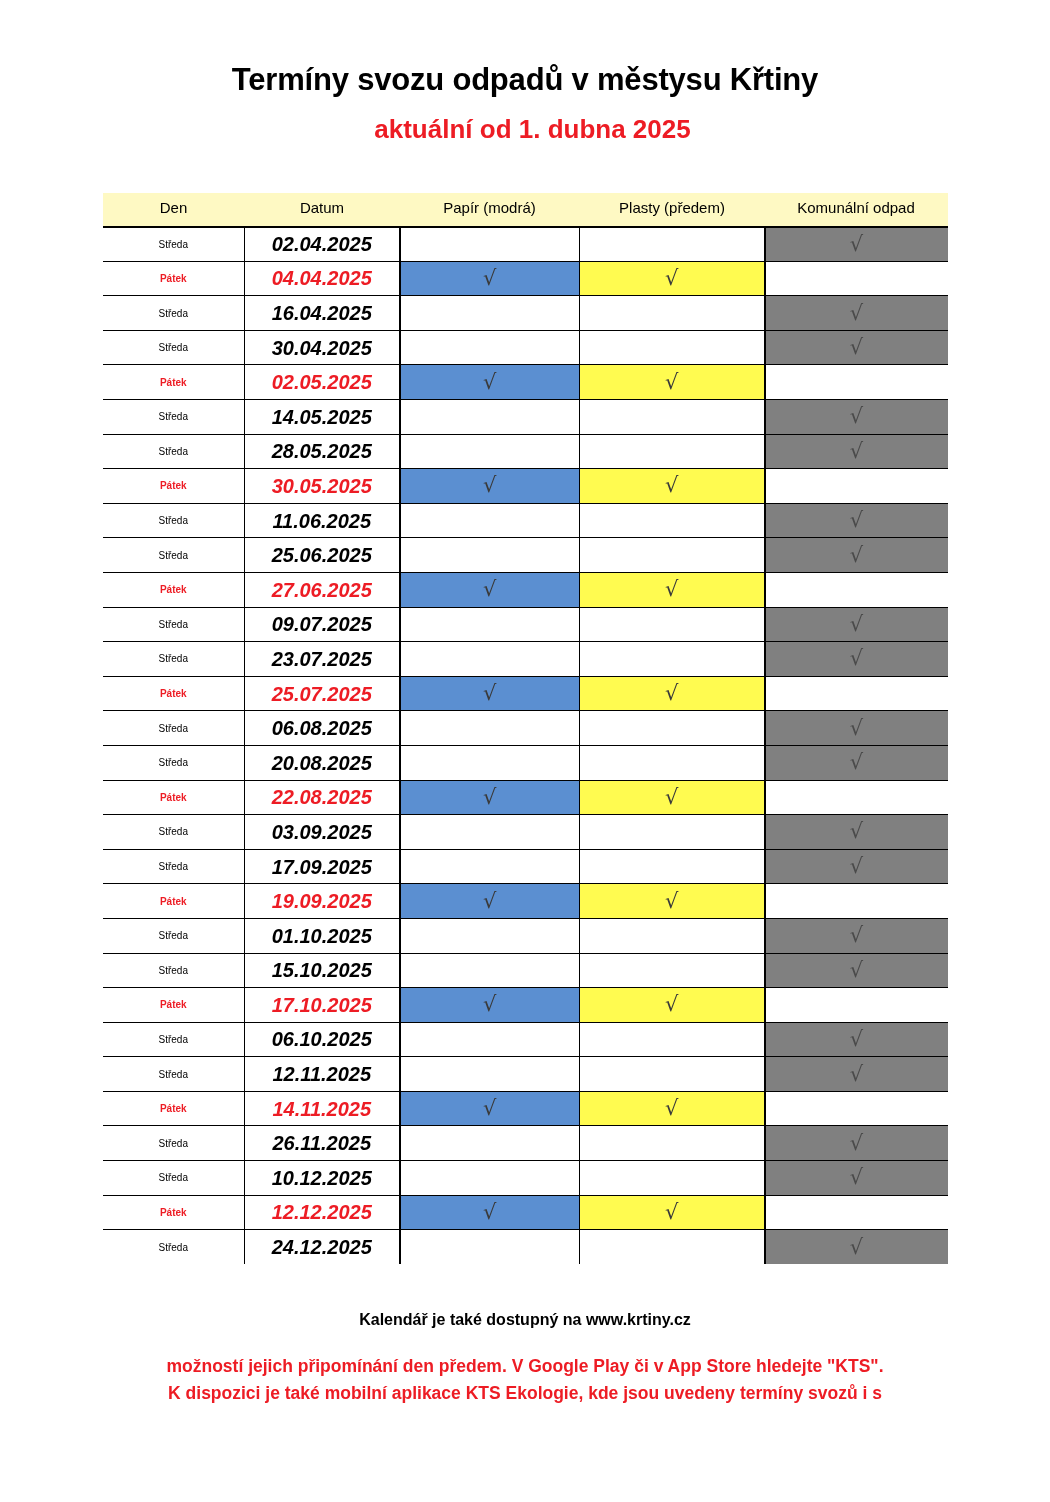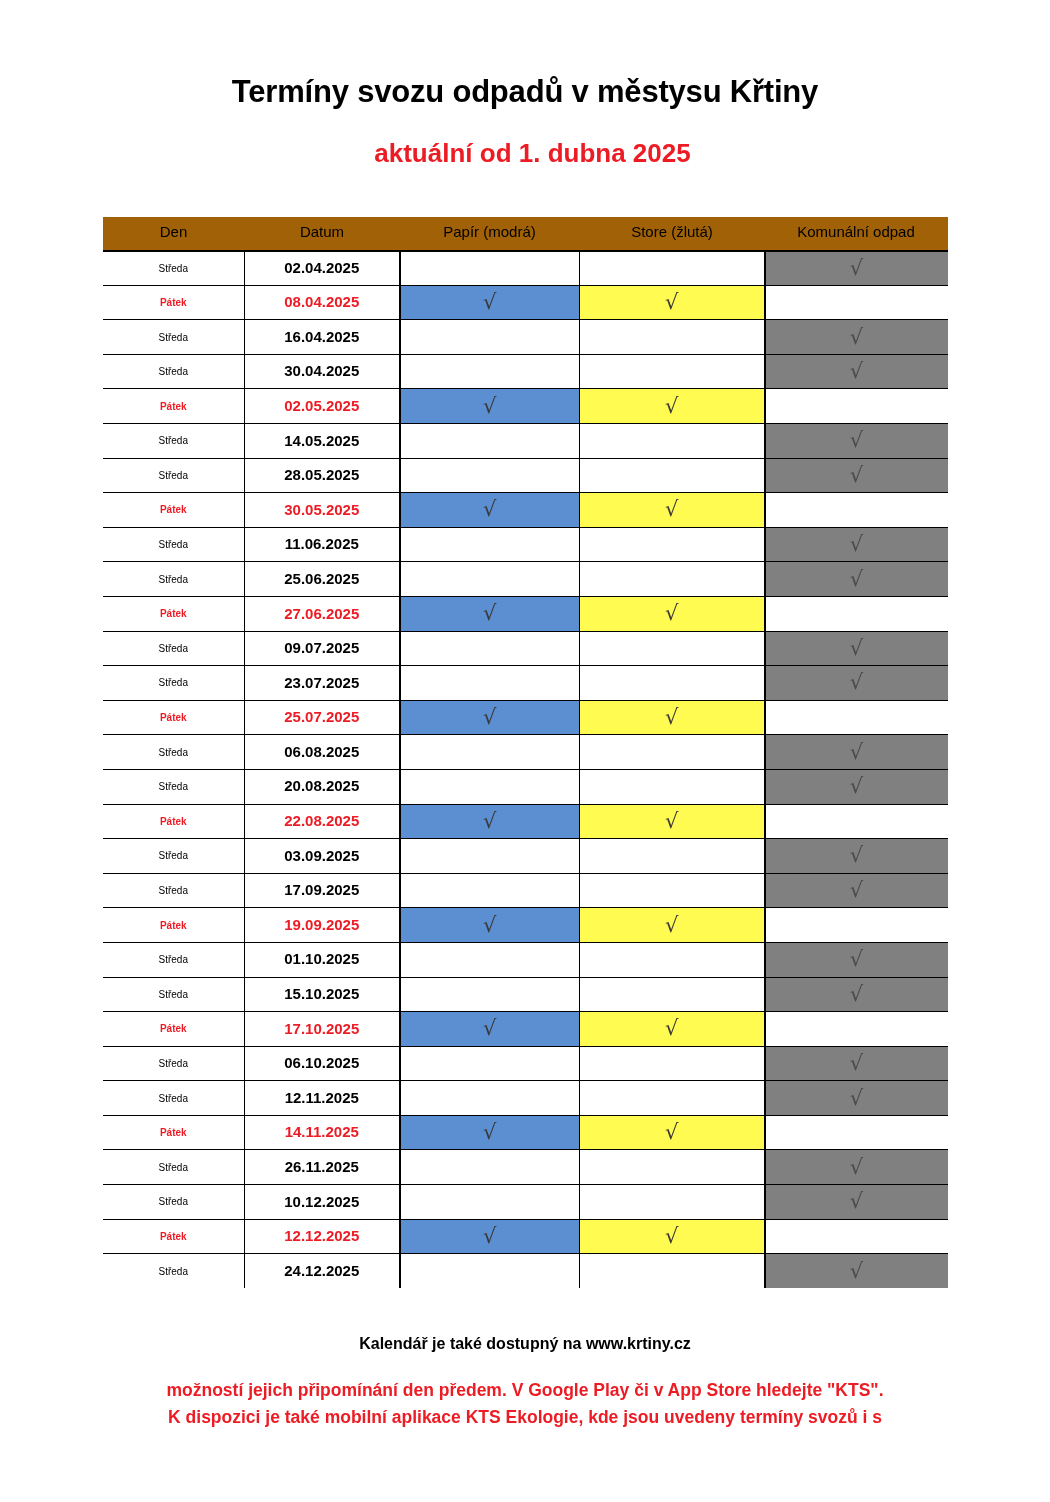--- a/index.html
+++ b/index.html
@@ -24,21 +24,21 @@
     position: relative;
   }
 
   
   .title-main {
     text-align: center;
     font-size: 31px;
     font-weight: bold;
     letter-spacing: -0.2px;
     color: #000000;
-    margin: 12px;
+    margin: 0;
     padding-top: 62px;
     line-height: 1.15;
   }
   .title-sub {
     text-align: center;
     font-size: 26px;
     font-weight: bold;
     color: #ED1C24;
     margin: 0;
     padding-top: 17px;
@@ -64,21 +64,21 @@
   table.schedule col.c-plasty   { width: 185px; }
   table.schedule col.c-komunal  { width: 183px; }
 
   table.schedule thead th {
     font-size: 15px;
     font-weight: normal;
     padding: 6px 4px 9px 4px;
     text-align: center;
     vertical-align: middle;
     border: none;
-    background: #a16207;
+    background: #fef9c3;
     line-height: 1.2;
   }
   th.h-den, th.h-datum { font-weight: normal; }
   th.h-papir, th.h-plasty, th.h-komunal { font-weight: bold; }
 
   
   th.h-datum   { border-left: 1.5px solid #000; margin-top: 34px; }
   th.h-papir   { border-left: 2.5px solid #000; }
   th.h-plasty  { border-left: 1.5px solid #000; }
   th.h-komunal { border-left: 2.5px solid #000; }
@@ -97,23 +97,24 @@
     line-height: 1.1;
     box-sizing: border-box;
   }
   table.schedule tbody tr:last-child td { border-bottom: none; }
 
   td.c-den {
     font-size: 10px;
     font-weight: normal;
   }
   td.c-datum {
-    font-size: 15px;
+    font-size: 20px;
     font-weight: bold;
     border-left: 1.5px solid #000;
+    font-style: italic;
   }
   td.c-papir   { border-left: 2.5px solid #000; }
   td.c-plasty  { border-left: 1.5px solid #000; }
   td.c-komunal { border-left: 2.5px solid #000; }
 
   tr.r-patek td.c-den,
   tr.r-patek td.c-datum { color: #ED1C24; font-weight: bold; }
 
   td.fill-blue   { background: #5B8FD1; }
   td.fill-yellow { background: #FFFB50; }
@@ -172,35 +173,35 @@
         <col class="c-datum">
         <col class="c-papir">
         <col class="c-plasty">
         <col class="c-komunal">
       </colgroup>
       <thead>
         <tr>
           <th class="h-den">Den</th>
           <th class="h-datum">Datum</th>
           <th class="h-papir">Papír (modrá)</th>
-          <th class="h-plasty">Store (žlutá)</th>
+          <th class="h-plasty">Plasty (předem)</th>
           <th class="h-komunal">Komunální odpad</th>
         </tr>
       </thead>
       <tbody id="schedule-body">
           <tr class="r-streda first-body">
             <td class="c-den">Středa</td>
             <td class="c-datum">02.04.2025</td>
             <td class="c-papir"></td>
             <td class="c-plasty"></td>
             <td class="c-komunal fill-gray"><span class="check on-gray">√</span></td>
           </tr>
           <tr class="r-patek">
             <td class="c-den">Pátek</td>
-            <td class="c-datum">08.04.2025</td>
+            <td class="c-datum">04.04.2025</td>
             <td class="c-papir fill-blue"><span class="check">√</span></td>
             <td class="c-plasty fill-yellow"><span class="check">√</span></td>
             <td class="c-komunal"></td>
           </tr>
           <tr class="r-streda">
             <td class="c-den">Středa</td>
             <td class="c-datum">16.04.2025</td>
             <td class="c-papir"></td>
             <td class="c-plasty"></td>
             <td class="c-komunal fill-gray"><span class="check on-gray">√</span></td>

